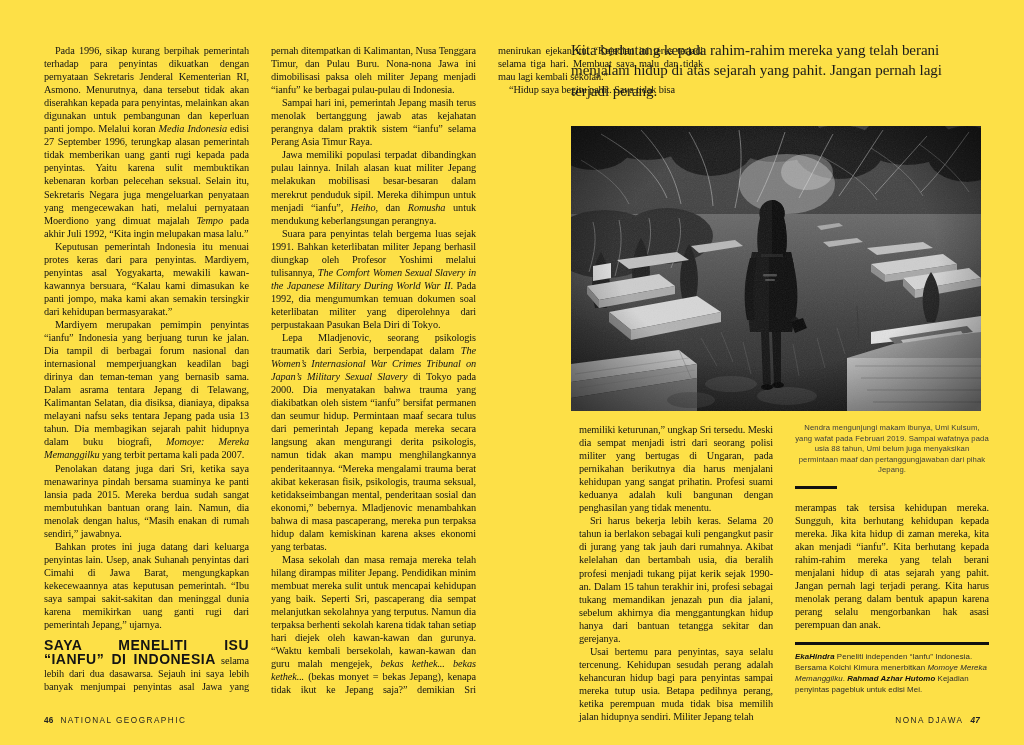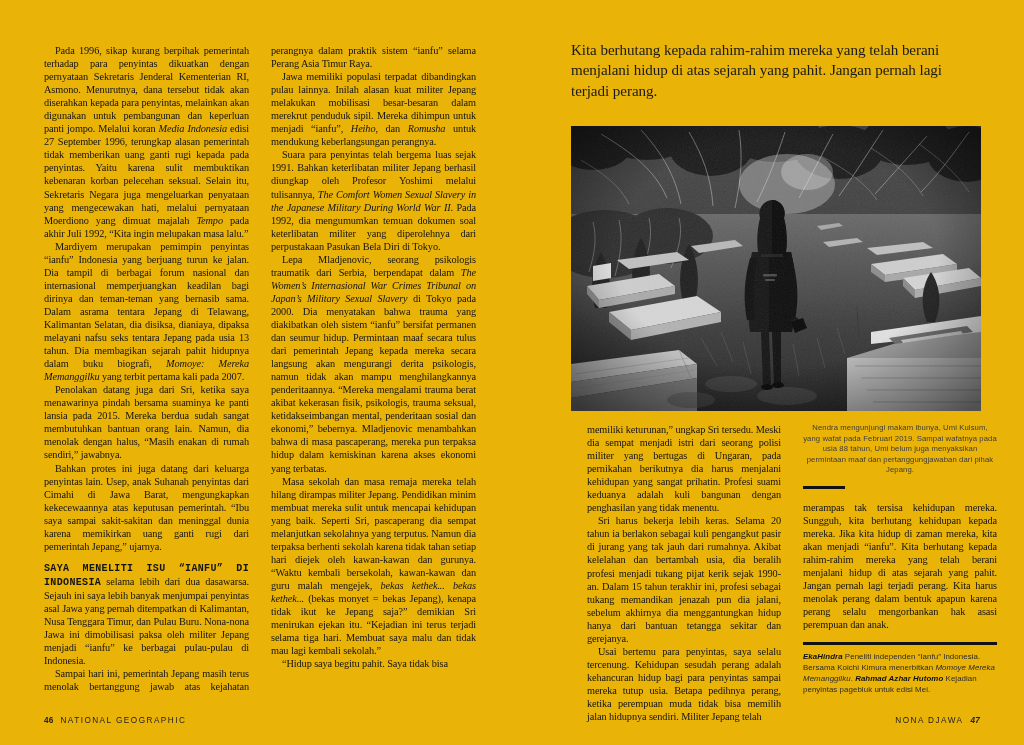--- a/index.html
+++ b/index.html
@@ -6,21 +6,21 @@
   html, body {
     margin: 0;
     padding: 0;
     background: #ffffff;
   }
 
   .page {
     position: relative;
     width: 1024px;
     height: 745px;
-    background: #eab308;
+    background: #fde047;
     overflow: hidden;
     font-family: "Liberation Serif", "DejaVu Serif", serif;
     color: #141414;
   }
 
   
   .left-page {
     position: absolute;
     left: 44px;
     top: 44px;
@@ -42,23 +42,23 @@
     text-align: justify;
     text-indent: 11px;
     hyphens: auto;
     -webkit-hyphens: auto;
     letter-spacing: -0.01em;
   }
 
   p.body.no-indent { text-indent: 0; }
 
   .leadin {
-    font-family: Liberation Mono, monospace;
+    font-family: Liberation Sans, sans-serif;
     font-weight: bold;
-    font-size: 10px;
+    font-size: 14px;
     letter-spacing: 0.035em;
     text-transform: uppercase;
   }
 
   em, .ital { font-style: italic; }
 
   
   .right-page {
     position: absolute;
     left: 571px;
@@ -91,21 +91,21 @@
     overflow: hidden;
     background: #2a2a2a;
     filter: grayscale(100%) contrast(1.05);
   }
 
   .photo svg { display: block; width: 100%; height: 100%; }
 
   
   .lower {
     position: absolute;
-    left: 16px;
+    left: 8px;
     top: 383px;
     width: 410px;
     height: 281px;
   }
 
   .lower-col {
     position: absolute;
     top: 0;
     width: 194px;
     height: 100%;
@@ -176,20 +176,23 @@
 </style>
 </head>
 <body>
 
 <div class="page">
 
   <div class="left-page">
     <div class="body-cols">
       <p class="body">
         Pada 1996, sikap kurang berpihak pemerintah terhadap para penyintas dikuatkan dengan pernyataan Sekretaris Jenderal Kementerian RI, Asmono. Menurutnya, dana tersebut tidak akan diserahkan kepada para penyintas, melainkan akan digunakan untuk pembangunan dan keperluan panti jompo. Melalui koran <em>Media Indonesia</em> edisi 27 September 1996, terungkap alasan pemerintah tidak memberikan uang ganti rugi kepada pada penyintas. Yaitu karena sulit membuktikan kebenaran korban pelecehan seksual. Selain itu, Sekretaris Negara juga mengeluarkan penyataan yang mengecewakan hati, melalui pernyataan Moerdiono yang dimuat majalah <em>Tempo</em> pada akhir Juli 1992, “Kita ingin melupakan masa lalu.”
+      </p>
+      <p class="body">
+        Keputusan pemerintah Indonesia itu menuai protes keras dari para penyintas. Mardiyem, penyintas asal Yogyakarta, mewakili kawan-kawannya bersuara, “Kalau kami dimasukan ke panti jompo, maka kami akan semakin tersingkir dari kehidupan bermasyarakat.”
       </p>
       <p class="body">
         Mardiyem merupakan pemimpin penyintas “ianfu” Indonesia yang berjuang turun ke jalan. Dia tampil di berbagai forum nasional dan internasional memperjuangkan keadilan bagi dirinya dan teman-teman yang bernasib sama. Dalam asrama tentara Jepang di Telawang, Kalimantan Selatan, dia disiksa, dianiaya, dipaksa melayani nafsu seks tentara Jepang pada usia 13 tahun. Dia membagikan sejarah pahit hidupnya dalam buku biografi, <em>Momoye: Mereka Memanggilku</em> yang terbit pertama kali pada 2007.
       </p>
       <p class="body">
         Penolakan datang juga dari Sri, ketika saya menawarinya pindah bersama suaminya ke panti lansia pada 2015. Mereka berdua sudah sangat membutuhkan bantuan orang lain. Namun, dia menolak dengan halus, “Masih enakan di rumah sendiri,” jawabnya.
       </p>
       <p class="body">
         Bahkan protes ini juga datang dari keluarga penyintas lain. Usep, anak Suhanah penyintas dari Cimahi di Jawa Barat, mengungkapkan kekecewaannya atas keputusan pemerintah. “Ibu saya sampai sakit-sakitan dan meninggal dunia karena memikirkan uang ganti rugi dari pemerintah Jepang,” ujarnya.
       </p>

